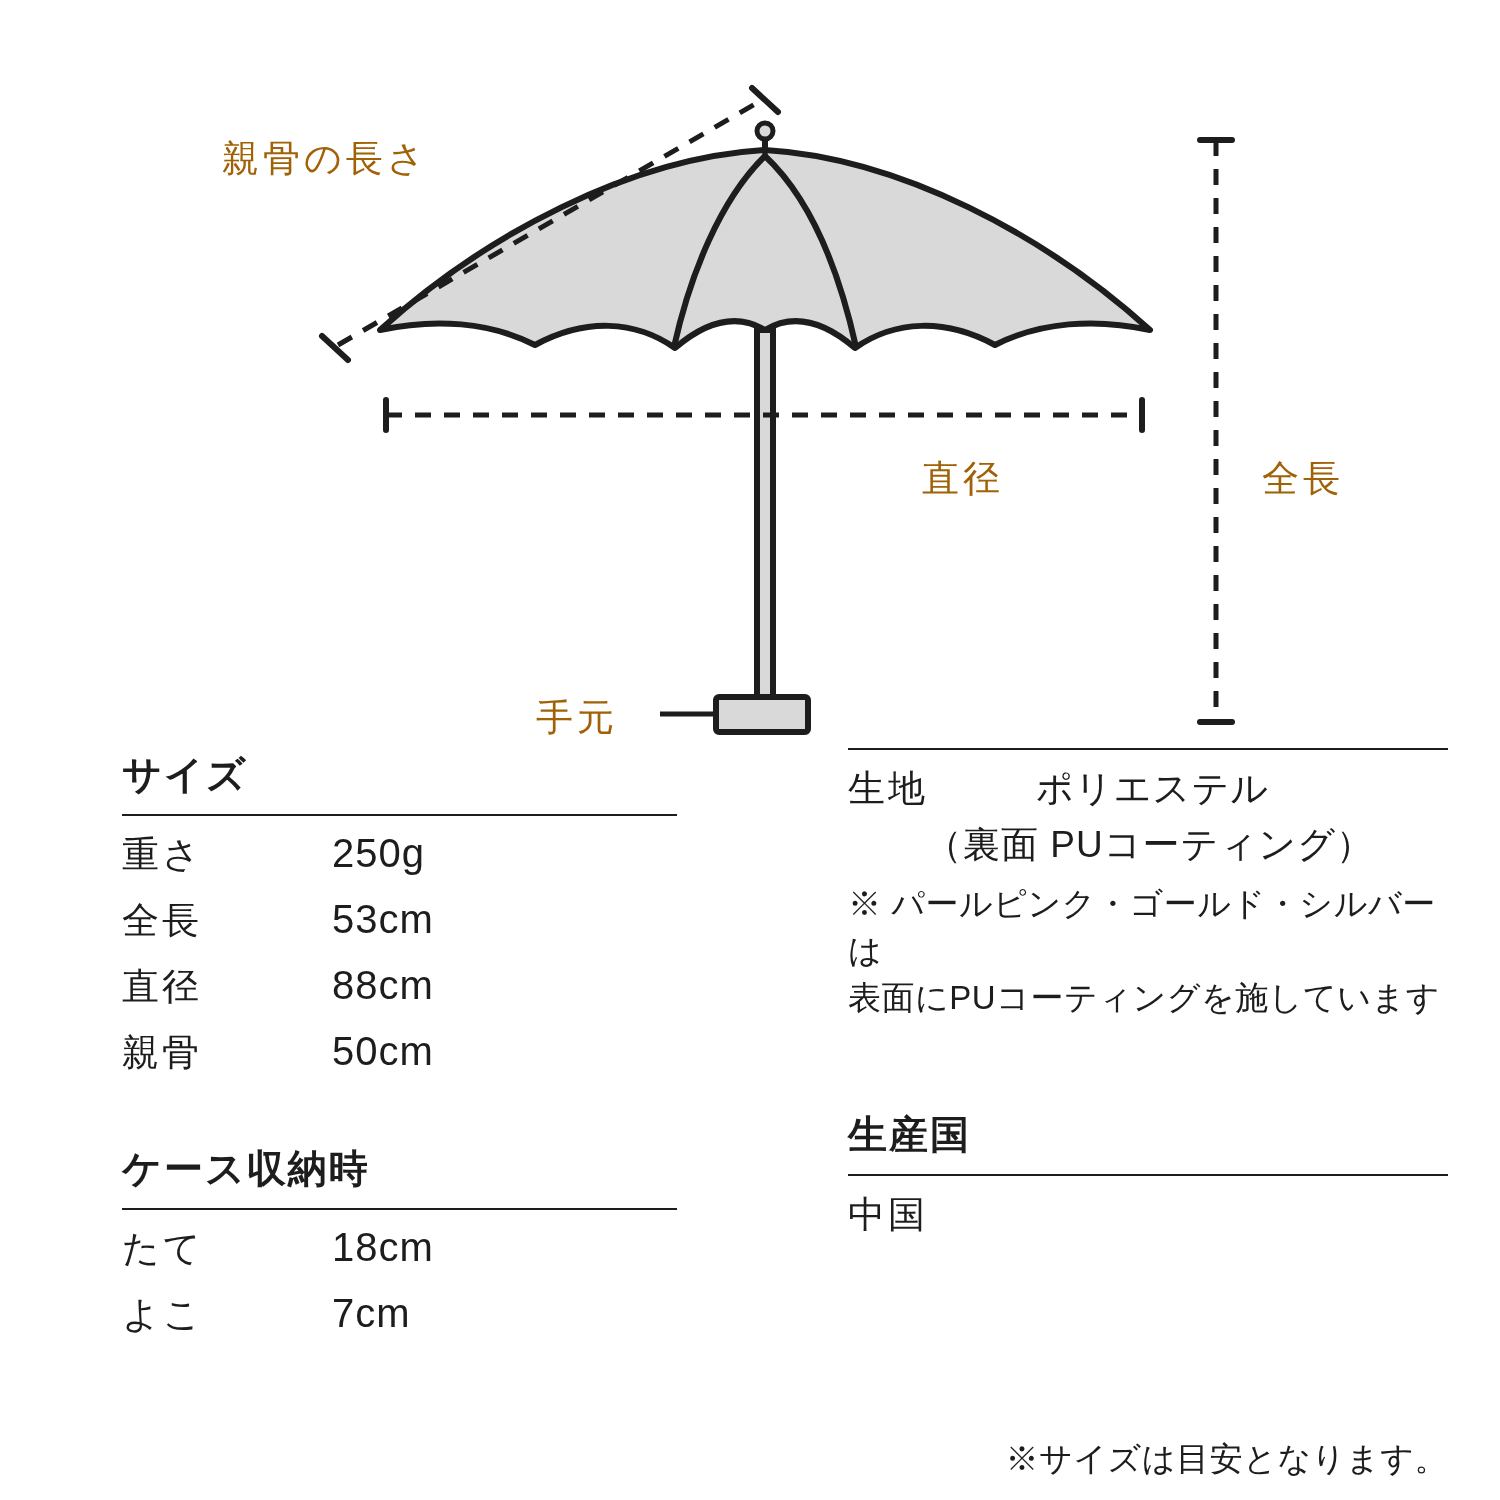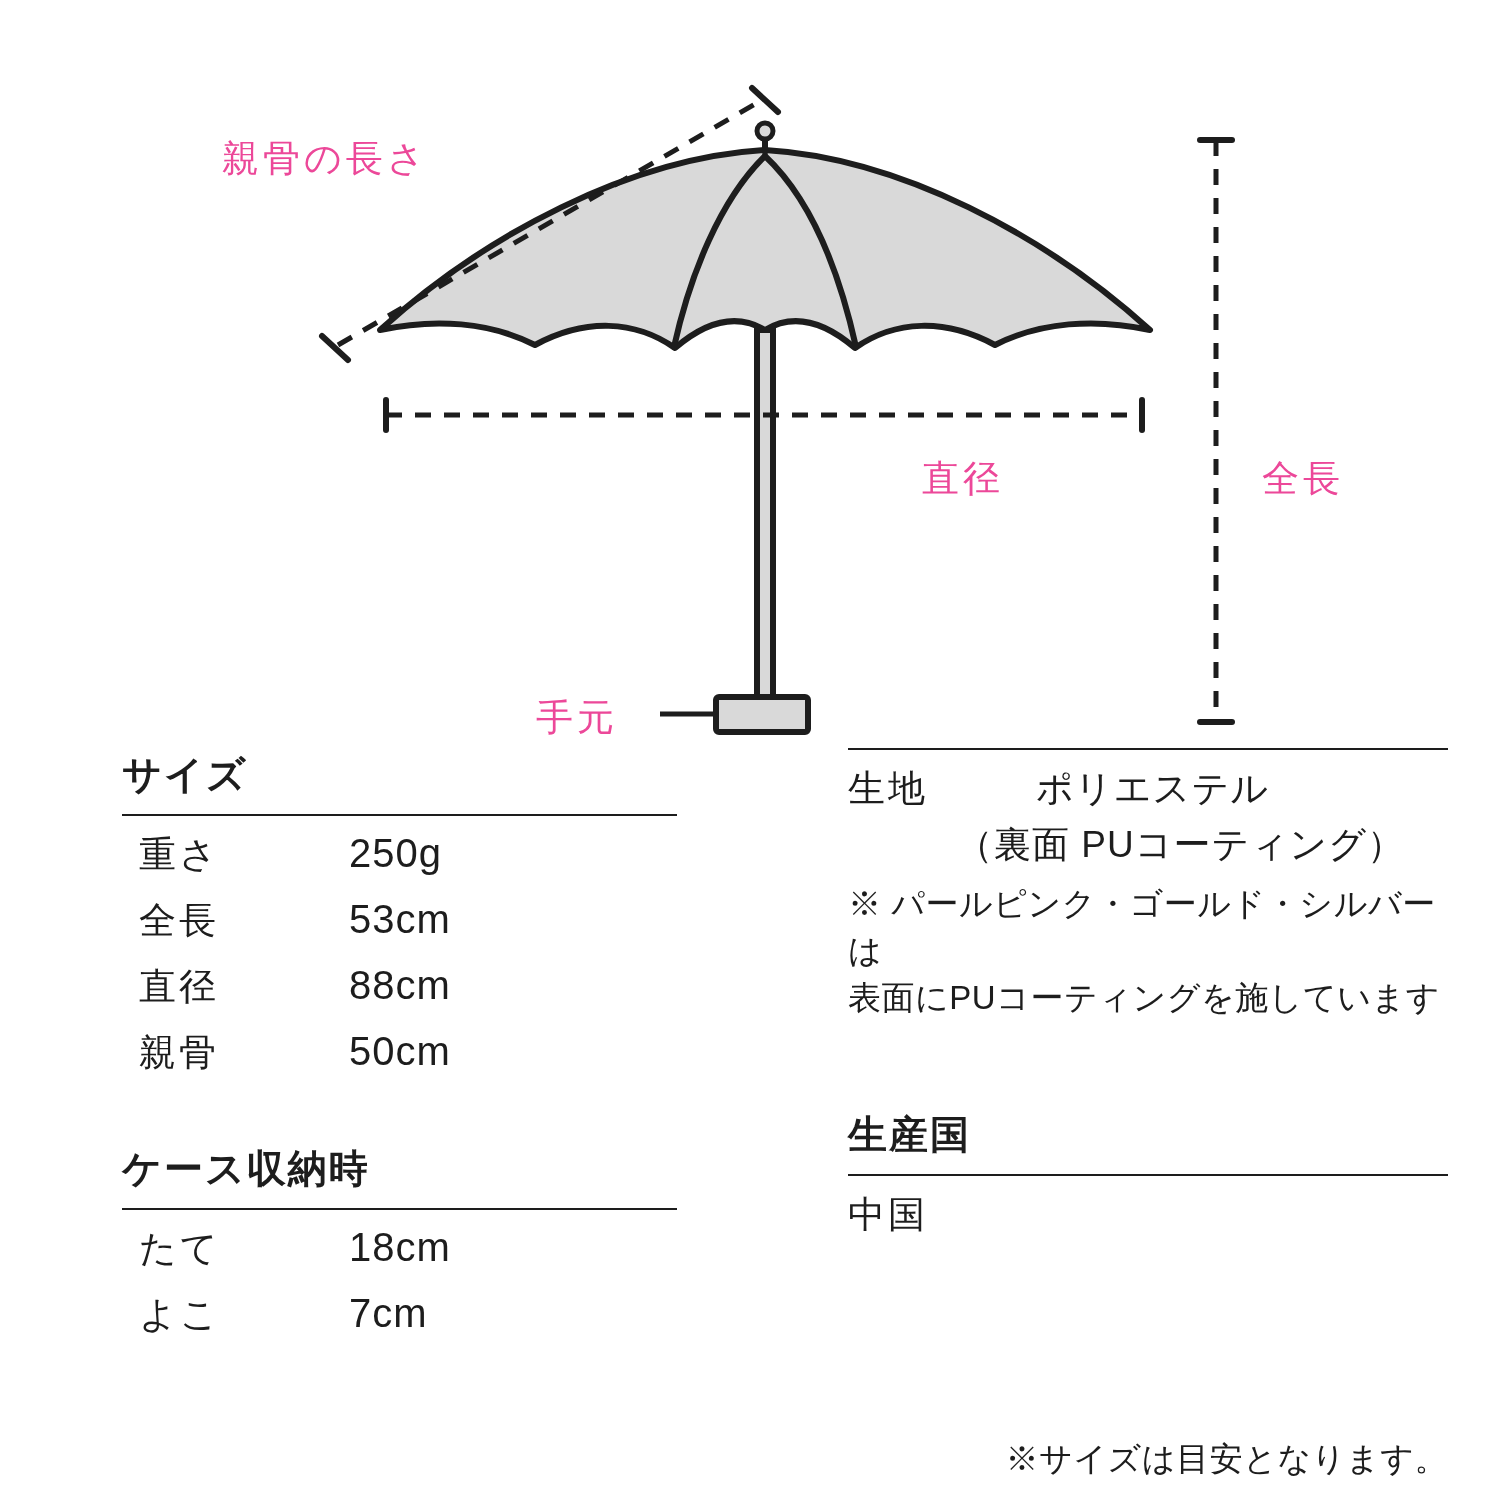--- a/index.html
+++ b/index.html
@@ -26,21 +26,21 @@
   }
   #diagram-svg {
     position: absolute;
     left: 0;
     top: 0;
   }
   .diagram-label {
     position: absolute;
     font-size: 37px;
     letter-spacing: 4px;
-    color: #ec4899;
+    color: #a16207;
     white-space: nowrap;
   }
   #label-rib      { left: 222px; top: 134px; }
   #label-diameter { left: 922px; top: 454px; }
   #label-total    { left: 1262px; top: 454px; }
   #label-handle   { left: 536px; top: 693px; }
 
   
   #specs {
     position: absolute;
@@ -70,32 +70,31 @@
   .spec-row {
     display: flex;
     align-items: baseline;
     margin: 0 0 16px 0;
   }
   .spec-key {
     width: 210px;
     font-size: 37px;
     letter-spacing: 3px;
     white-space: nowrap;
-    margin-left: 17px;
   }
   .spec-val {
     font-size: 40px;
     letter-spacing: 1px;
     white-space: nowrap;
   }
 
   .material-row { display: flex; align-items: center; margin-bottom: 6px; }
   .material-key { width: 188px; font-size: 37px; letter-spacing: 3px; white-space: nowrap; }
   .material-val { font-size: 37px; letter-spacing: 1px; white-space: nowrap; }
-  .material-val2 { font-size: 37px; letter-spacing: 1px; margin-left: 108px; white-space: nowrap; }
+  .material-val2 { font-size: 37px; letter-spacing: 1px; margin-left: 77px; white-space: nowrap; }
 
   .note {
     font-size: 33px;
     line-height: 1.42;
     letter-spacing: 0.5px;
     margin-top: 11px;
   }
 
   .country-value {
     font-size: 37px;

